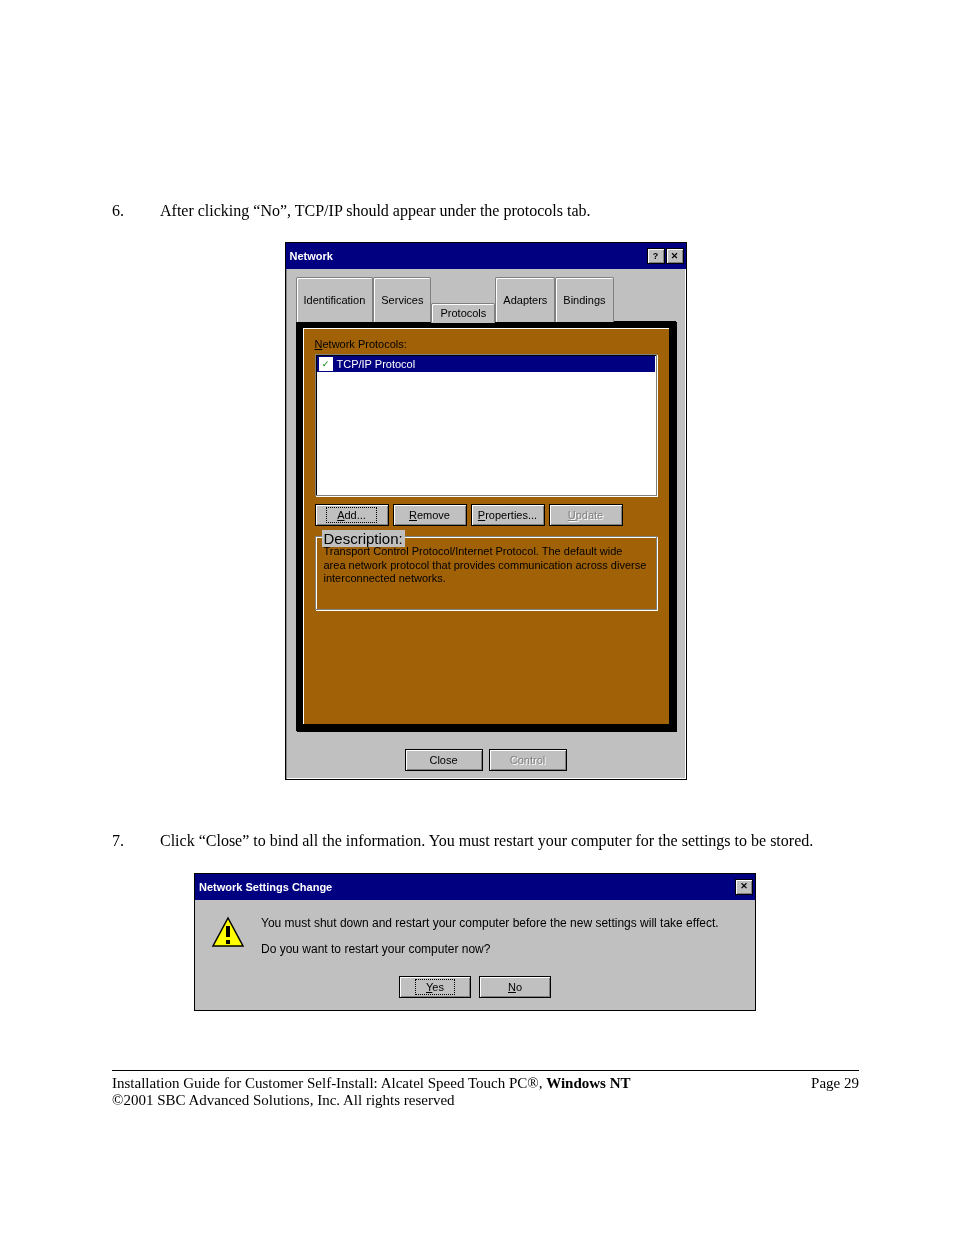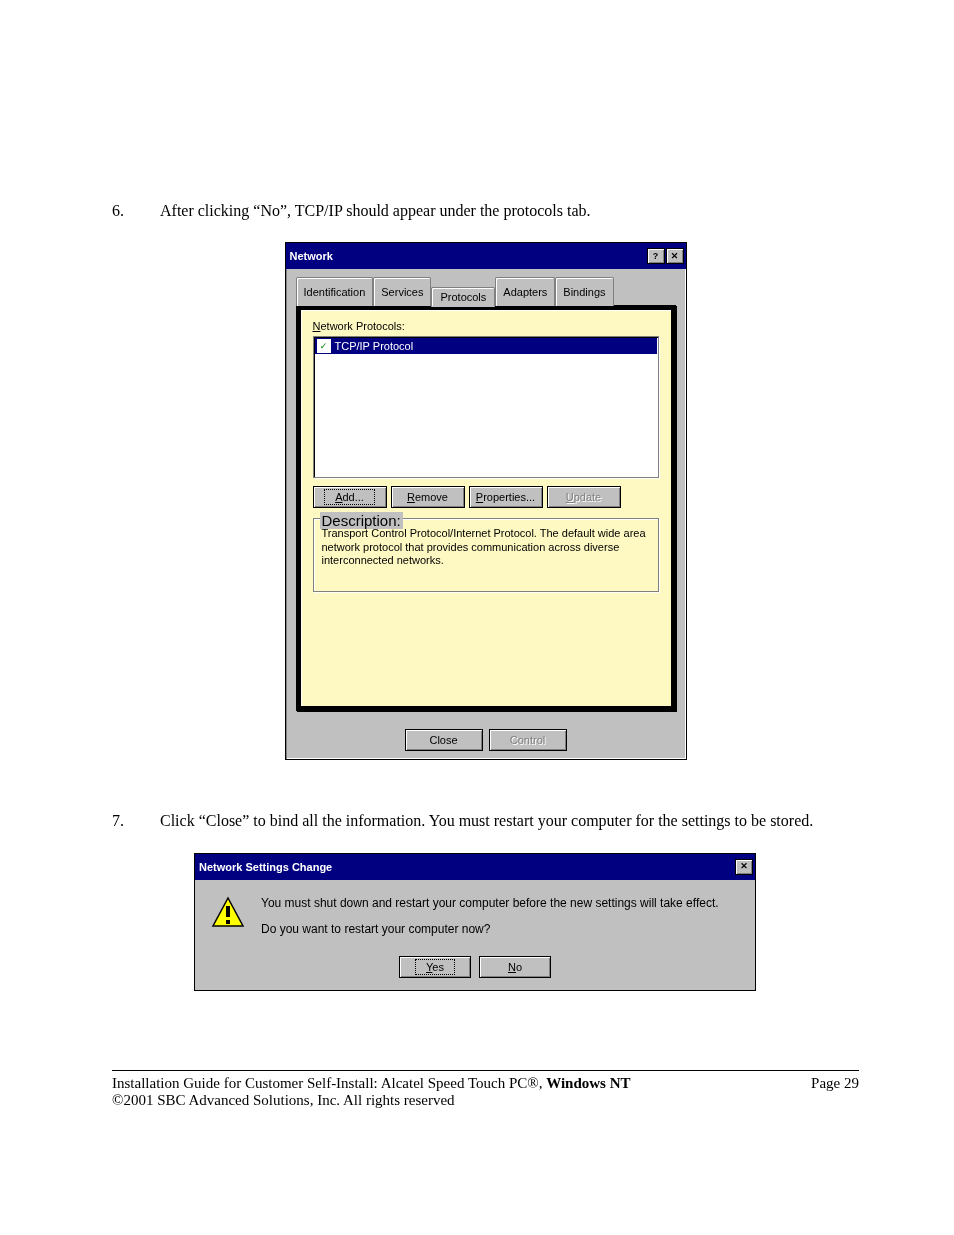--- a/index.html
+++ b/index.html
@@ -77,44 +77,44 @@
     padding: 8px 10px 10px;
   }
   .tabs {
     display: flex;
     align-items: flex-end;
     margin-bottom: -1px;
     position: relative;
     z-index: 2;
   }
   .tab {
-    padding: 8px 7px;
+    padding: 16px 7px;
     border: 1px solid #808080;
     border-bottom: none;
     background: #c0c0c0;
     border-top-left-radius: 2px;
     border-top-right-radius: 2px;
     box-shadow: inset 1px 1px 0 #fff;
     position: relative;
     font-size: 11px;
   }
   .tab.selected {
     background: #c0c0c0;
     padding: 3px 8px;
     z-index: 3;
     border-bottom: 1px solid #c0c0c0;
     margin-bottom: -1px;
   }
   .tab-panel {
-    border: 5px solid #000000;
+    border: 7px solid #000000;
     box-shadow: inset 1px 1px 0 #fff, 1px 1px 0 #000;
     padding: 10px 12px 56px;
     position: relative;
     z-index: 1;
-    background: #fef9c3;
+    background: #a16207;
     min-height: 330px;
   }
   .label {
     display: block;
     margin-bottom: 4px;
   }
   .underline { text-decoration: underline; }
   .listbox {
     background: #fff;
     border: 1px solid #808080;

